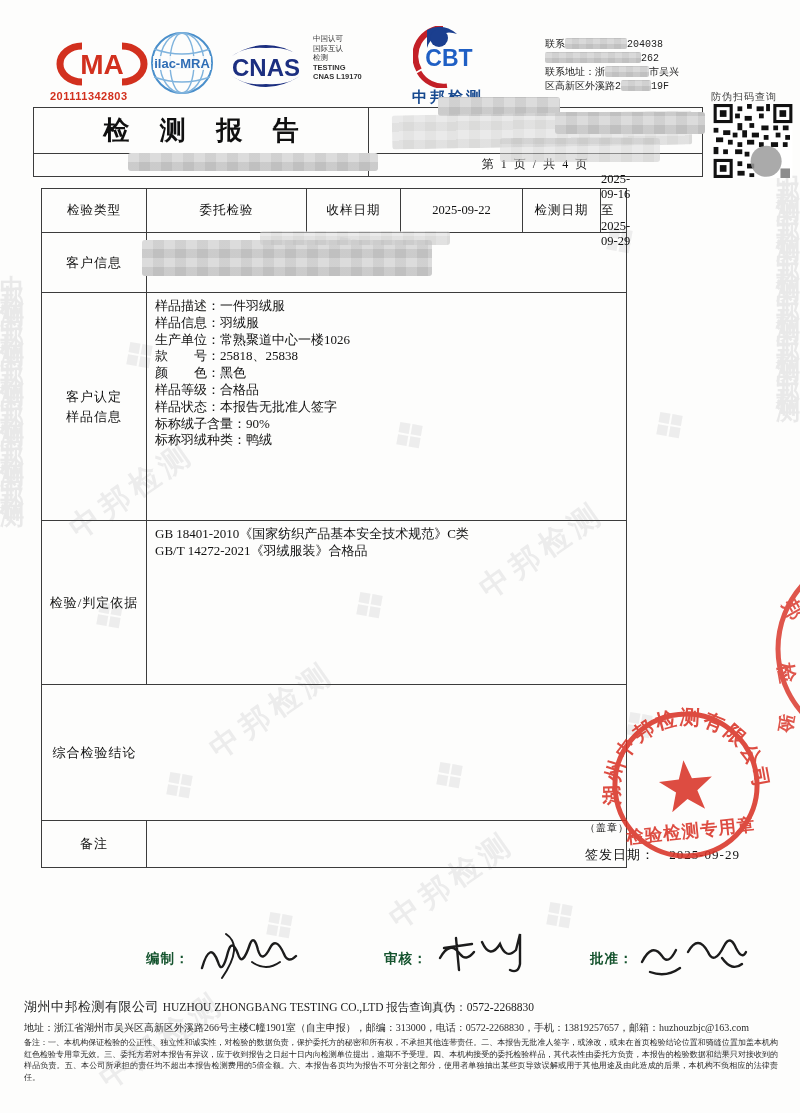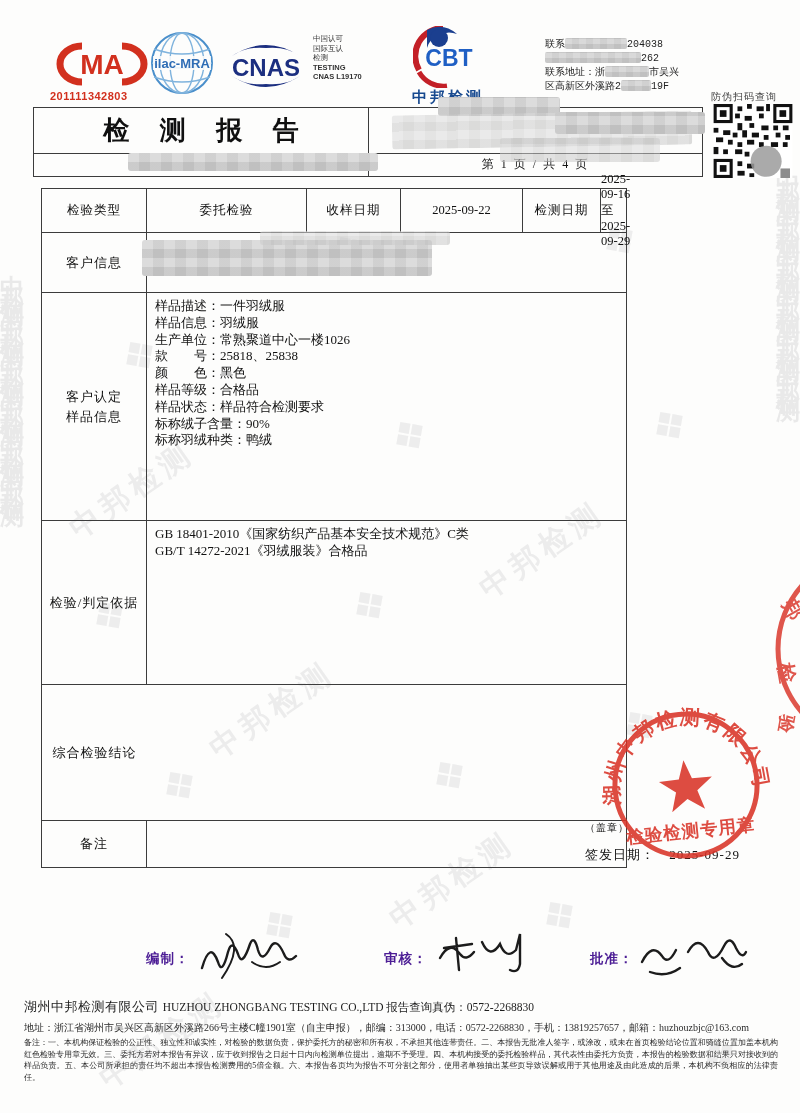--- a/index.html
+++ b/index.html
@@ -51,21 +51,21 @@
   .mrow:last-child{border-bottom:none;}
   .mcell{box-sizing:border-box;border-right:1.6px solid #3c3c3c;display:flex;align-items:center;justify-content:center;font-size:12.5px;letter-spacing:1px;}
   .mcell:last-child{border-right:none;}
   .label-cell{width:105px;flex:0 0 105px;text-align:center;white-space:pre-line;line-height:20px;font-size:13px;}
   .content-cell{flex:1;display:block;padding:5px 8px;font-size:13px;line-height:16.8px;align-items:flex-start;justify-content:flex-start;letter-spacing:0;}
   .content-cell .line{white-space:pre;}
   
   .seal-note{font-size:10px;letter-spacing:1px;color:#111;}
   .issue-date{font-size:13px;letter-spacing:1px;color:#111;}
   .sig-row{position:absolute;left:0;top:928px;width:800px;height:60px;z-index:1;}
-  .sig-label{font-size:13.5px;font-weight:bold;letter-spacing:1px;color:#4c1d95;font-family:Liberation Serif, serif;}
+  .sig-label{font-size:13.5px;font-weight:bold;letter-spacing:1px;color:#14532d;font-family:Liberation Serif, serif;}
   .footer{position:absolute;left:24px;top:998px;width:754px;z-index:1;color:#1d1d1d;}
   .f-line1{font-size:13px;font-weight:normal;letter-spacing:.5px;}
   .f-line1 .en{font-size:11.5px;letter-spacing:0;}
   .f-addr{font-size:10px;margin-top:5px;letter-spacing:0;color:#2a2a2a;}
   .f-remarks{font-size:8px;line-height:11.6px;margin-top:2px;text-align:justify;color:#2a2a2a;}
   .edge-seal{position:absolute;left:752px;top:556px;width:48px;height:186px;overflow:hidden;z-index:3;}
 </style>
 </head>
 <body>
 
@@ -226,21 +226,21 @@
     <div class="mrow" style="height:228px;">
       <div class="mcell label-cell">客户认定
 样品信息</div>
       <div class="mcell content-cell">
         <div class="line">样品描述：一件羽绒服</div>
         <div class="line">样品信息：羽绒服</div>
         <div class="line">生产单位：常熟聚道中心一楼1026</div>
         <div class="line">款　　号：25818、25838</div>
         <div class="line">颜　　色：黑色</div>
         <div class="line">样品等级：合格品</div>
-        <div class="line">样品状态：样品符合检测要求</div>
+        <div class="line">样品状态：本报告无批准人签字</div>
         <div class="line">标称绒子含量：90%</div>
         <div class="line">标称羽绒种类：鸭绒</div>
       </div>
     </div>
 
     <div class="mrow" style="height:164px;">
       <div class="mcell label-cell">检验/判定依据</div>
       <div class="mcell content-cell">
         <div class="line">GB 18401-2010《国家纺织产品基本安全技术规范》C类</div>
         <div class="line">GB/T 14272-2021《羽绒服装》合格品</div>

